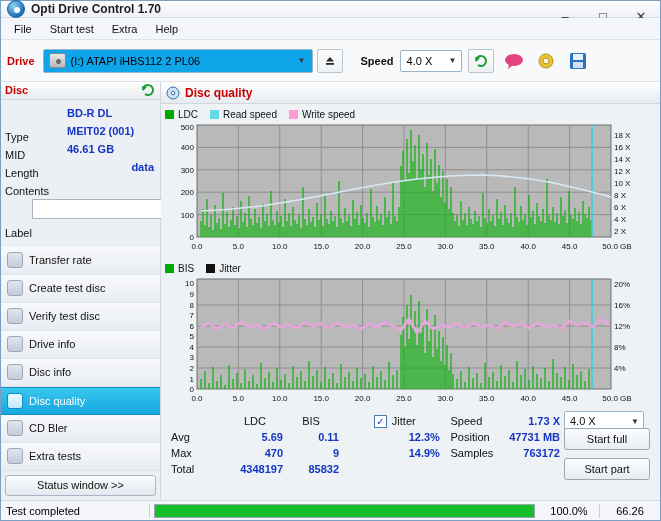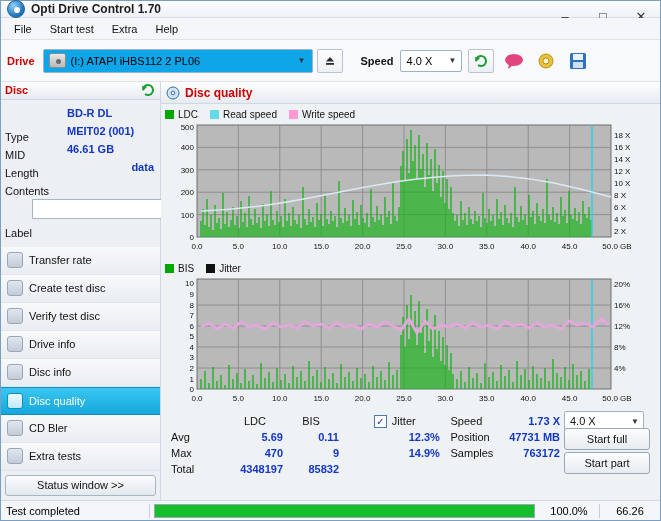--- a/index.html
+++ b/index.html
@@ -592,21 +592,21 @@
           <div class="colblk" style="width:96px;margin-left:4px">
             <div class="stat-row">
               <div class="speed-sel2">
                 <span>4.0 X</span>
                 <span class="combo-arrow" style="margin-left:auto">▼</span>
               </div>
             </div>
             <div class="stat-row" style="height:20px;">
               <div class="rbtn">Start full</div>
             </div>
-            <div class="stat-row" style="height:20px;margin-top:4px">
+            <div class="stat-row" style="height:20px;margin-top:10px">
               <div class="rbtn">Start part</div>
             </div>
           </div>
         </div>
 
       </div>
     </div>
   </div>
 
   <div class="statusbar">

